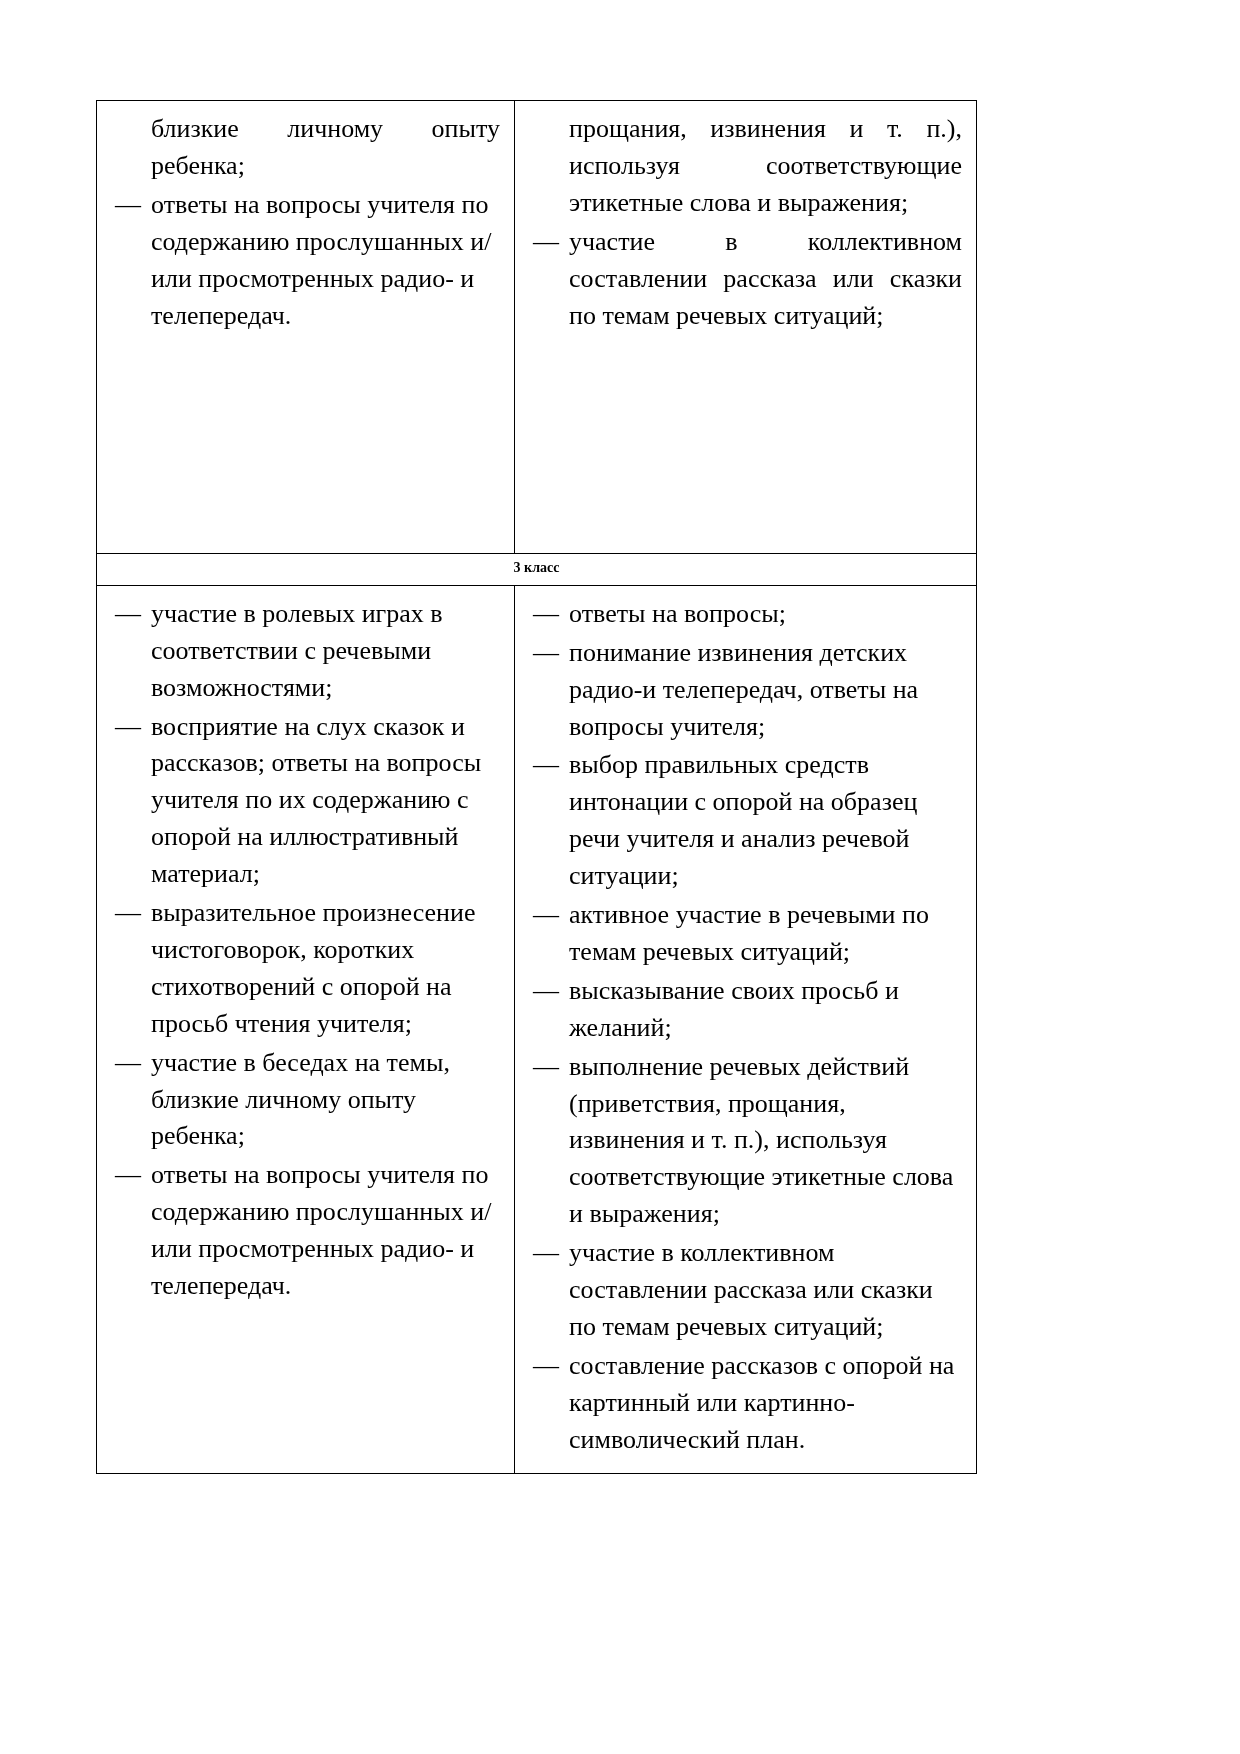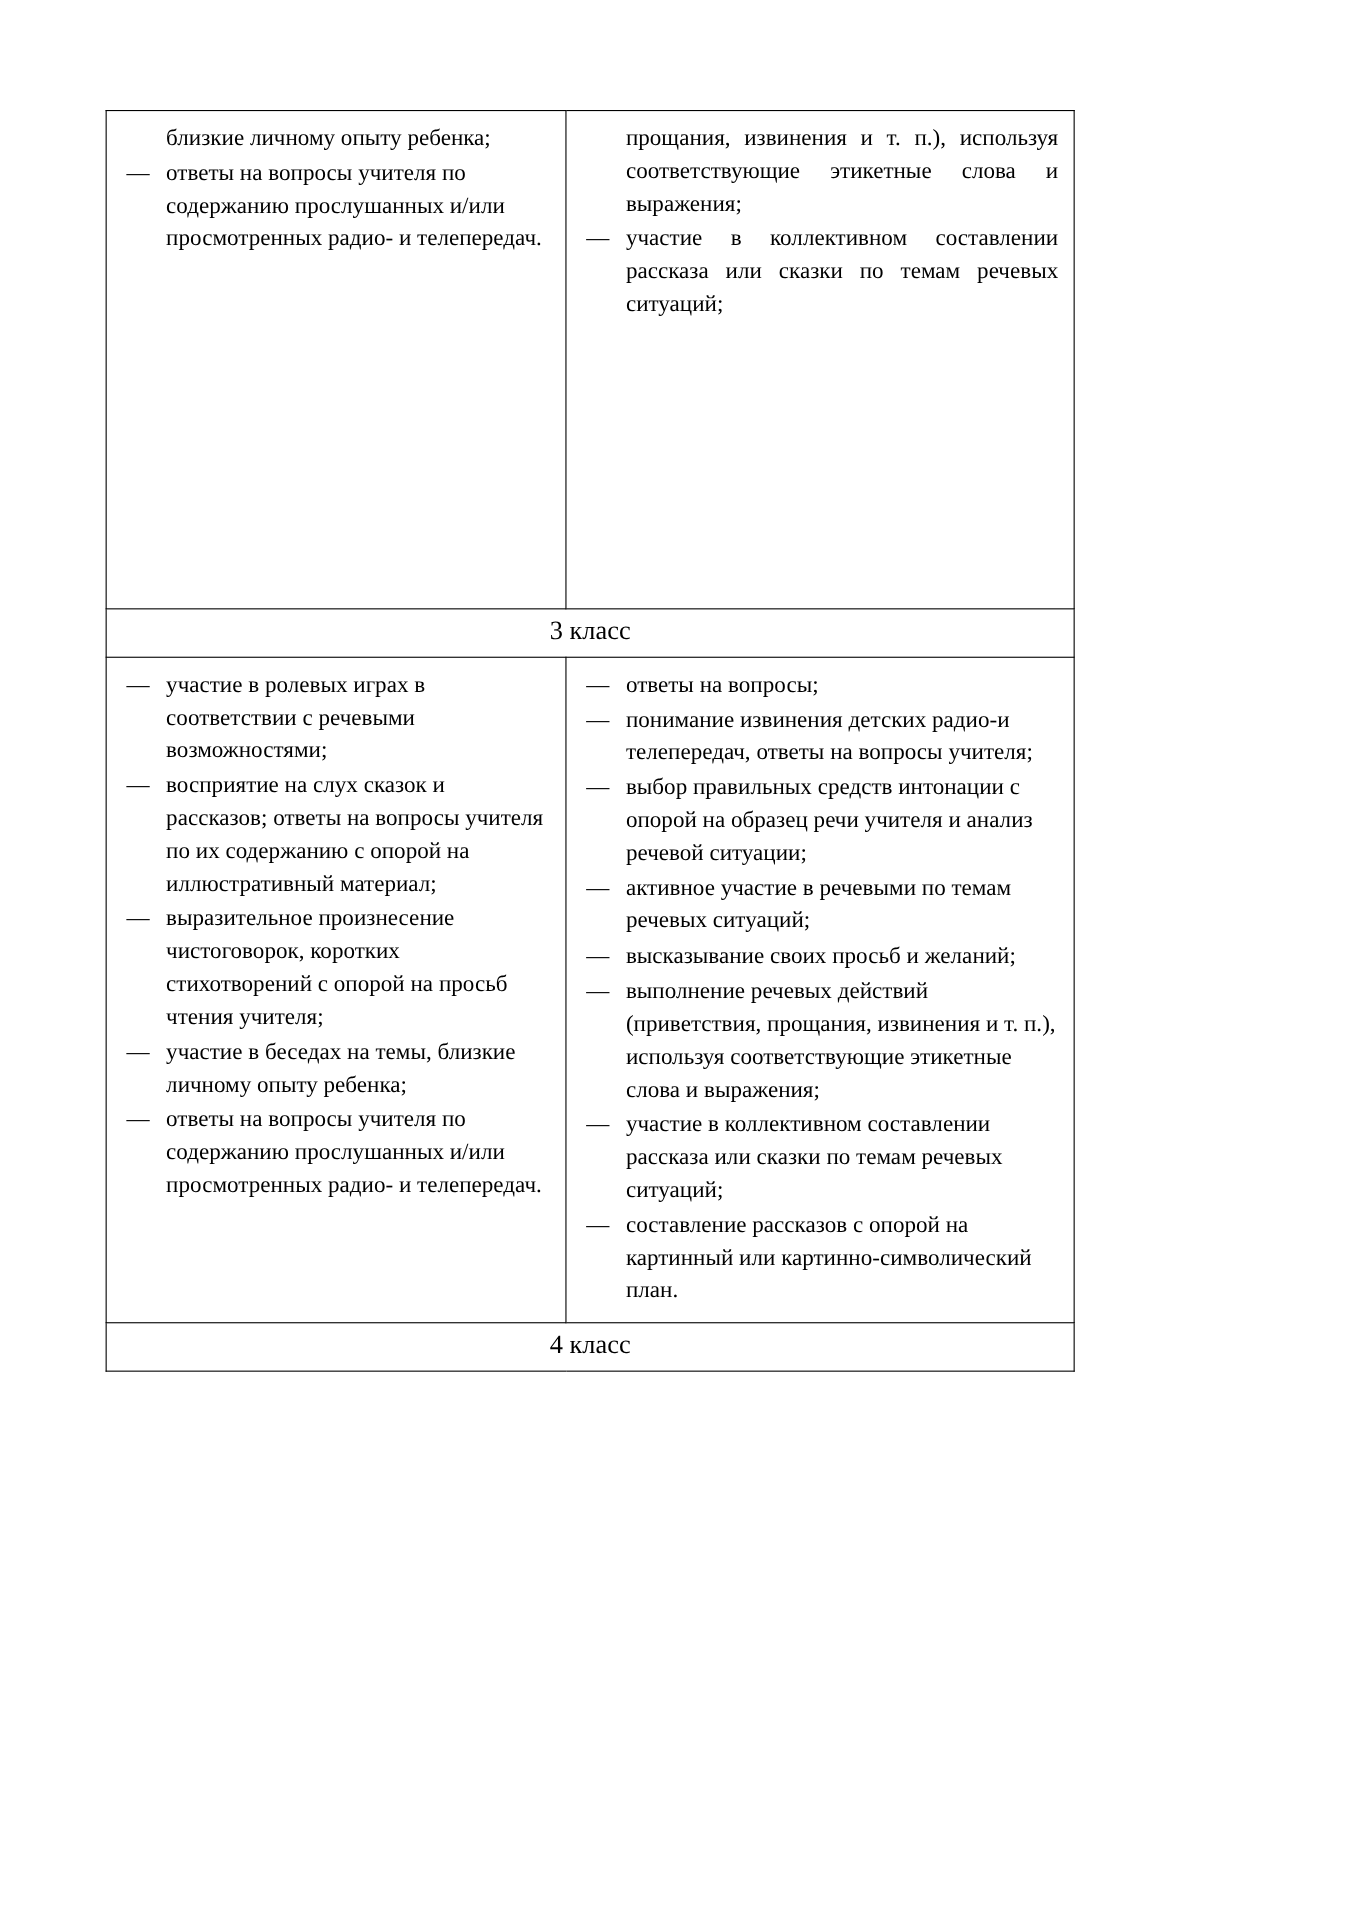--- a/index.html
+++ b/index.html
@@ -27,31 +27,31 @@
     left: 96px;
     top: 100px;
     width: 880px;
     border-collapse: collapse;
     table-layout: fixed;
   }
   .doc-table td {
     border: 1px solid #000000;
     vertical-align: top;
     padding: 10px 14px 12px 14px;
-    font-size: 21px;
+    font-size: 26px;
     line-height: 1.42;
   }
   .col-left { width: 418px; }
   .col-right { width: 462px; }
 
   .section-row td {
     text-align: center;
-    font-weight: normal;
+    font-weight: bold;
     padding: 6px 0 8px 0;
-    font-size: 24px;
+    font-size: 14px;
     line-height: 1.2;
   }
 
   ul.dashlist {
     list-style: none;
     margin: 0;
     padding: 0;
   }
   ul.dashlist > li {
     position: relative;
@@ -120,21 +120,18 @@
             <li>выбор правильных средств интонации с опорой на образец речи учителя и анализ речевой ситуации;</li>
             <li>активное участие в речевыми по темам речевых ситуаций;</li>
             <li>высказывание своих просьб и желаний;</li>
             <li>выполнение речевых действий (приветствия, прощания, извинения и т. п.), используя соответствующие этикетные слова и выражения;</li>
             <li>участие в коллективном составлении рассказа или сказки по темам речевых ситуаций;</li>
             <li>составление рассказов с опорой на картинный или картинно-символический план.</li>
           </ul>
         </td>
       </tr>
 
-      <tr class="section-row">
-        <td colspan="2">4 класс</td>
-      </tr>
 
 
     </tbody>
   </table>
 
 </div>
 
 </body></html>

